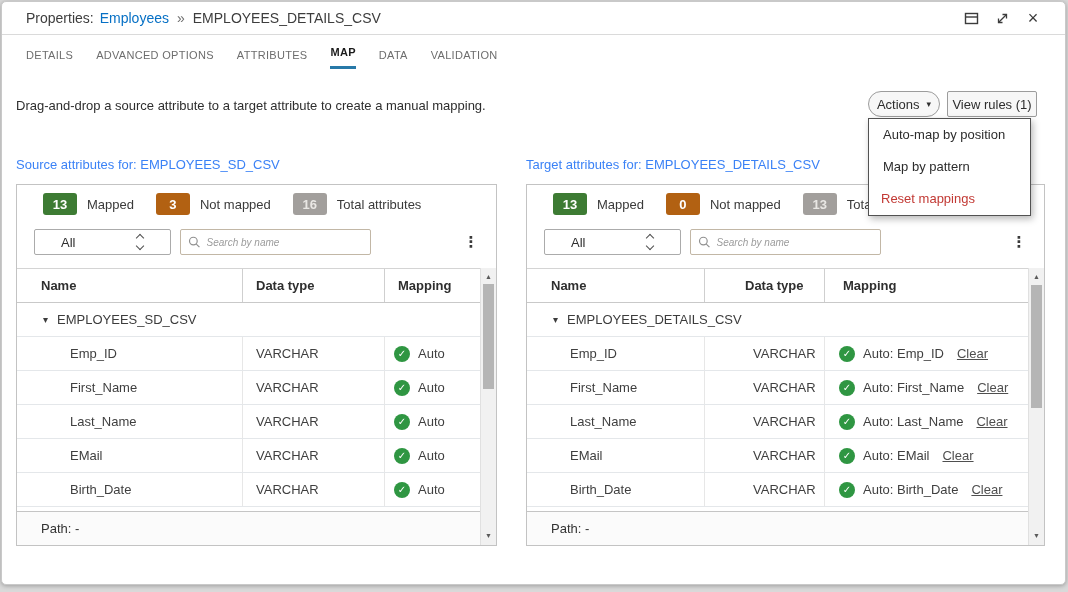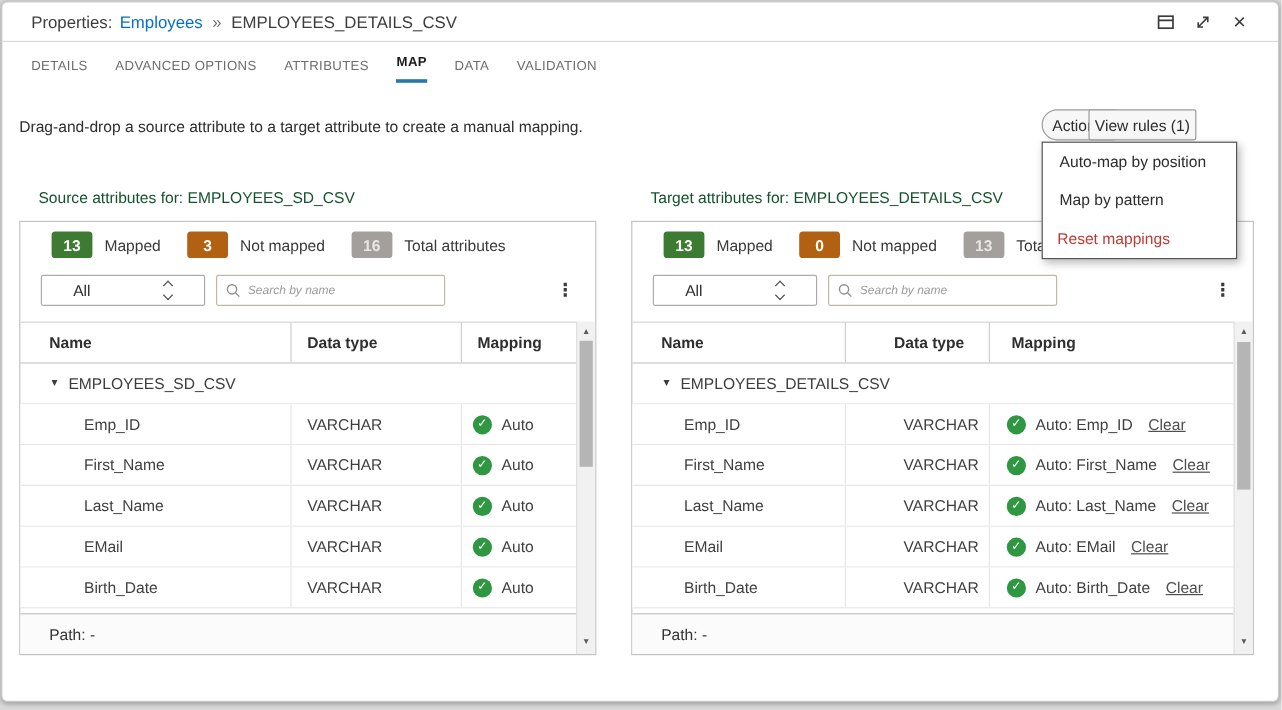--- a/index.html
+++ b/index.html
@@ -28,31 +28,31 @@
   .tab { font-size:11px; letter-spacing:.3px; color:#6d6d6d; padding-bottom:8px; cursor:pointer; }
   .tab.active { color:#1b1b1b; font-weight:bold; border-bottom:3px solid #2879a8; }
   
   .instruction { position:absolute; left:14px; top:96px; font-size:13px; color:#2e2e2e; }
   .btn {
     position:absolute; top:89px; height:26px; background:#f7f7f7; border:1px solid #9c9c9c;
     border-radius:2px; font-size:13px; color:#2d2d2d; display:flex; align-items:center;
     justify-content:center; cursor:pointer; gap:7px;
   }
   #actions-btn { left:866px; width:72px;border-radius:13px; }
-  #view-rules-btn { left:905px; width:90px; }
+  #view-rules-btn { left:945px; width:90px; }
   .caret { font-size:9px; color:#2f2f2f; line-height:9px; padding-top:1px; }
   
   .menu {
     position:absolute; left:866px; top:116px; width:163px; background:#fff;
     border:1px solid #525252; box-shadow:2px 3px 7px rgba(0,0,0,.28); z-index:60;
   }
   .menu-item { height:32px; line-height:32px; padding-left:14px; font-size:13px; color:#2c2c2c; cursor:pointer; white-space:nowrap; }
   .menu-item.danger { color:#c23934;padding-left:12px; }
   
-  .panel-heading { position:absolute; top:155px; font-size:13px; color:#14532d;margin-left:16px; }
+  .panel-heading { position:absolute; top:155px; font-size:13px; color:#3b82f6; }
   #source-heading { left:14px; }
   #target-heading { left:524px; }
   .panel { position:absolute; top:182px; height:362px; background:#fff; border:1px solid #c3c3c3; }
   #source-panel { left:14px; width:481px; }
   #target-panel { left:524px; width:519px; }
   .badges-row { position:absolute; left:26px; top:8px; height:22px; display:flex; align-items:center; }
   .count-badge {
     min-width:34px; height:22px; border-radius:3px; color:#fff; font-weight:bold; font-size:13px;
     display:flex; align-items:center; justify-content:center; padding:0 6px;
   }

